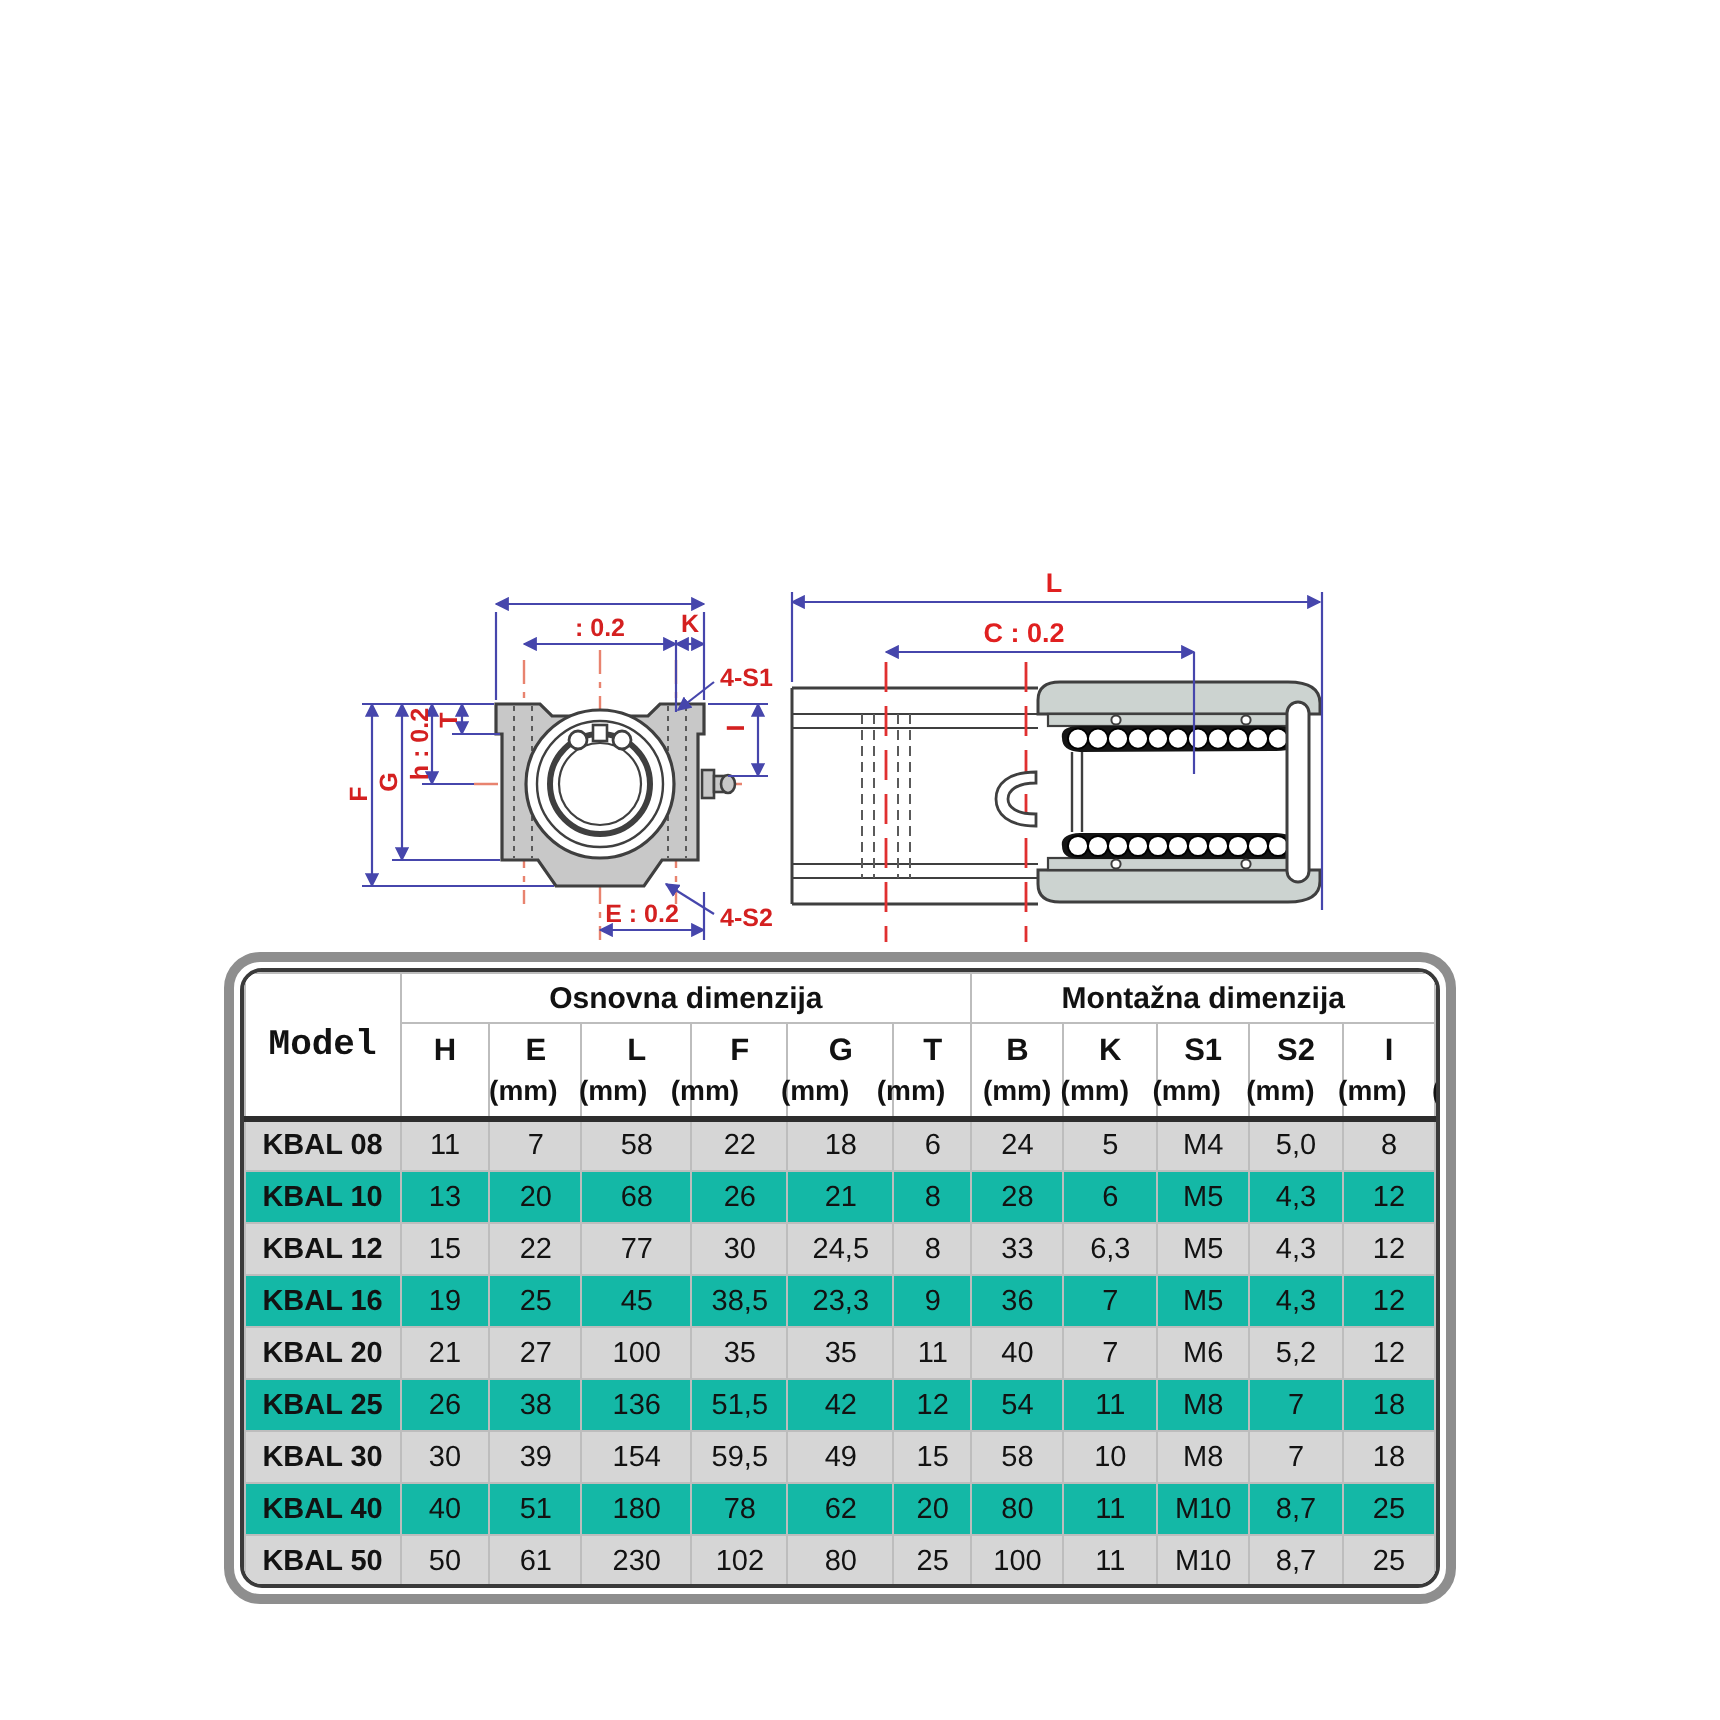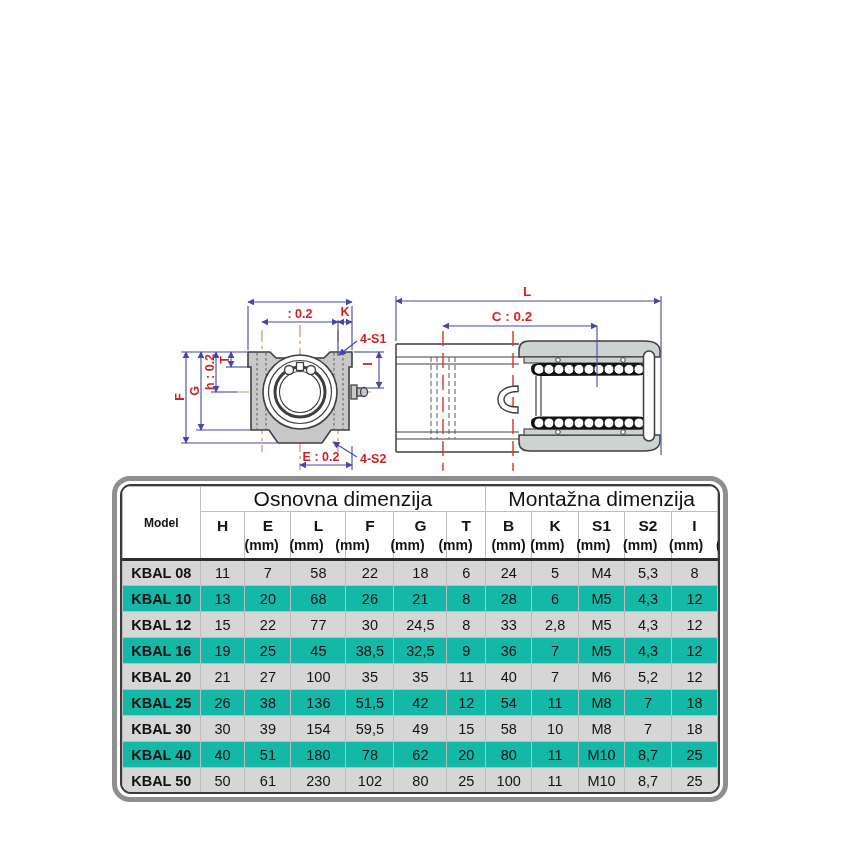--- a/index.html
+++ b/index.html
@@ -20,22 +20,22 @@
     box-sizing:border-box;background:#ffffff;
   }
   .spec-table-inner{
     width:100%;height:100%;border:2px solid #3a3a3a;border-radius:11px;
     overflow:hidden;box-sizing:border-box;background:#ffffff;
   }
   table{width:100%;height:100%;border-collapse:collapse;table-layout:fixed;color:#121212;}
   th,td{border:1px solid #bdbdbd;text-align:center;vertical-align:middle;padding:0;}
   thead{border-bottom:3px solid #2d2d2d;}
   thead th{background:#ffffff;}
-  .group-row th{font-size:21px;font-weight:normal;height:24px;}
-  th.model-h{font-size:12px;font-weight:bold;}
+  .group-row th{font-size:15px;font-weight:bold;height:24px;}
+  th.model-h{font-size:18px;font-weight:bold;font-family:Liberation Mono, monospace;}
   .columns-row th{font-size:15.5px;font-weight:bold;height:46px;line-height:1.3;}
   .columns-row th div:last-child{font-size:14px;padding-left:44px;}
   tbody th{font-size:14.5px;font-weight:bold;margin-left:28px;}
   tbody td{font-size:14.5px;}
   tbody tr{height:26px;background:#14b8a6;}
   tbody tr.shade{background:#d6d6d6;}
 </style>
 </head>
 <body>
 
@@ -279,21 +279,21 @@
             <th>KBAL 08</th>
             <td>11</td>
             <td>7</td>
             <td>58</td>
             <td>22</td>
             <td>18</td>
             <td>6</td>
             <td>24</td>
             <td>5</td>
             <td>M4</td>
-            <td>5,3</td>
+            <td>5,0</td>
             <td>8</td>
           </tr>
           <tr>
             <th>KBAL 10</th>
             <td>13</td>
             <td>20</td>
             <td>68</td>
             <td>26</td>
             <td>21</td>
             <td>8</td>
@@ -305,32 +305,32 @@
           </tr>
           <tr class="shade">
             <th>KBAL 12</th>
             <td>15</td>
             <td>22</td>
             <td>77</td>
             <td>30</td>
             <td>24,5</td>
             <td>8</td>
             <td>33</td>
-            <td>2,8</td>
+            <td>6,3</td>
             <td>M5</td>
             <td>4,3</td>
             <td>12</td>
           </tr>
           <tr>
             <th>KBAL 16</th>
             <td>19</td>
             <td>25</td>
             <td>45</td>
             <td>38,5</td>
-            <td>32,5</td>
+            <td>23,3</td>
             <td>9</td>
             <td>36</td>
             <td>7</td>
             <td>M5</td>
             <td>4,3</td>
             <td>12</td>
           </tr>
           <tr class="shade">
             <th>KBAL 20</th>
             <td>21</td>

